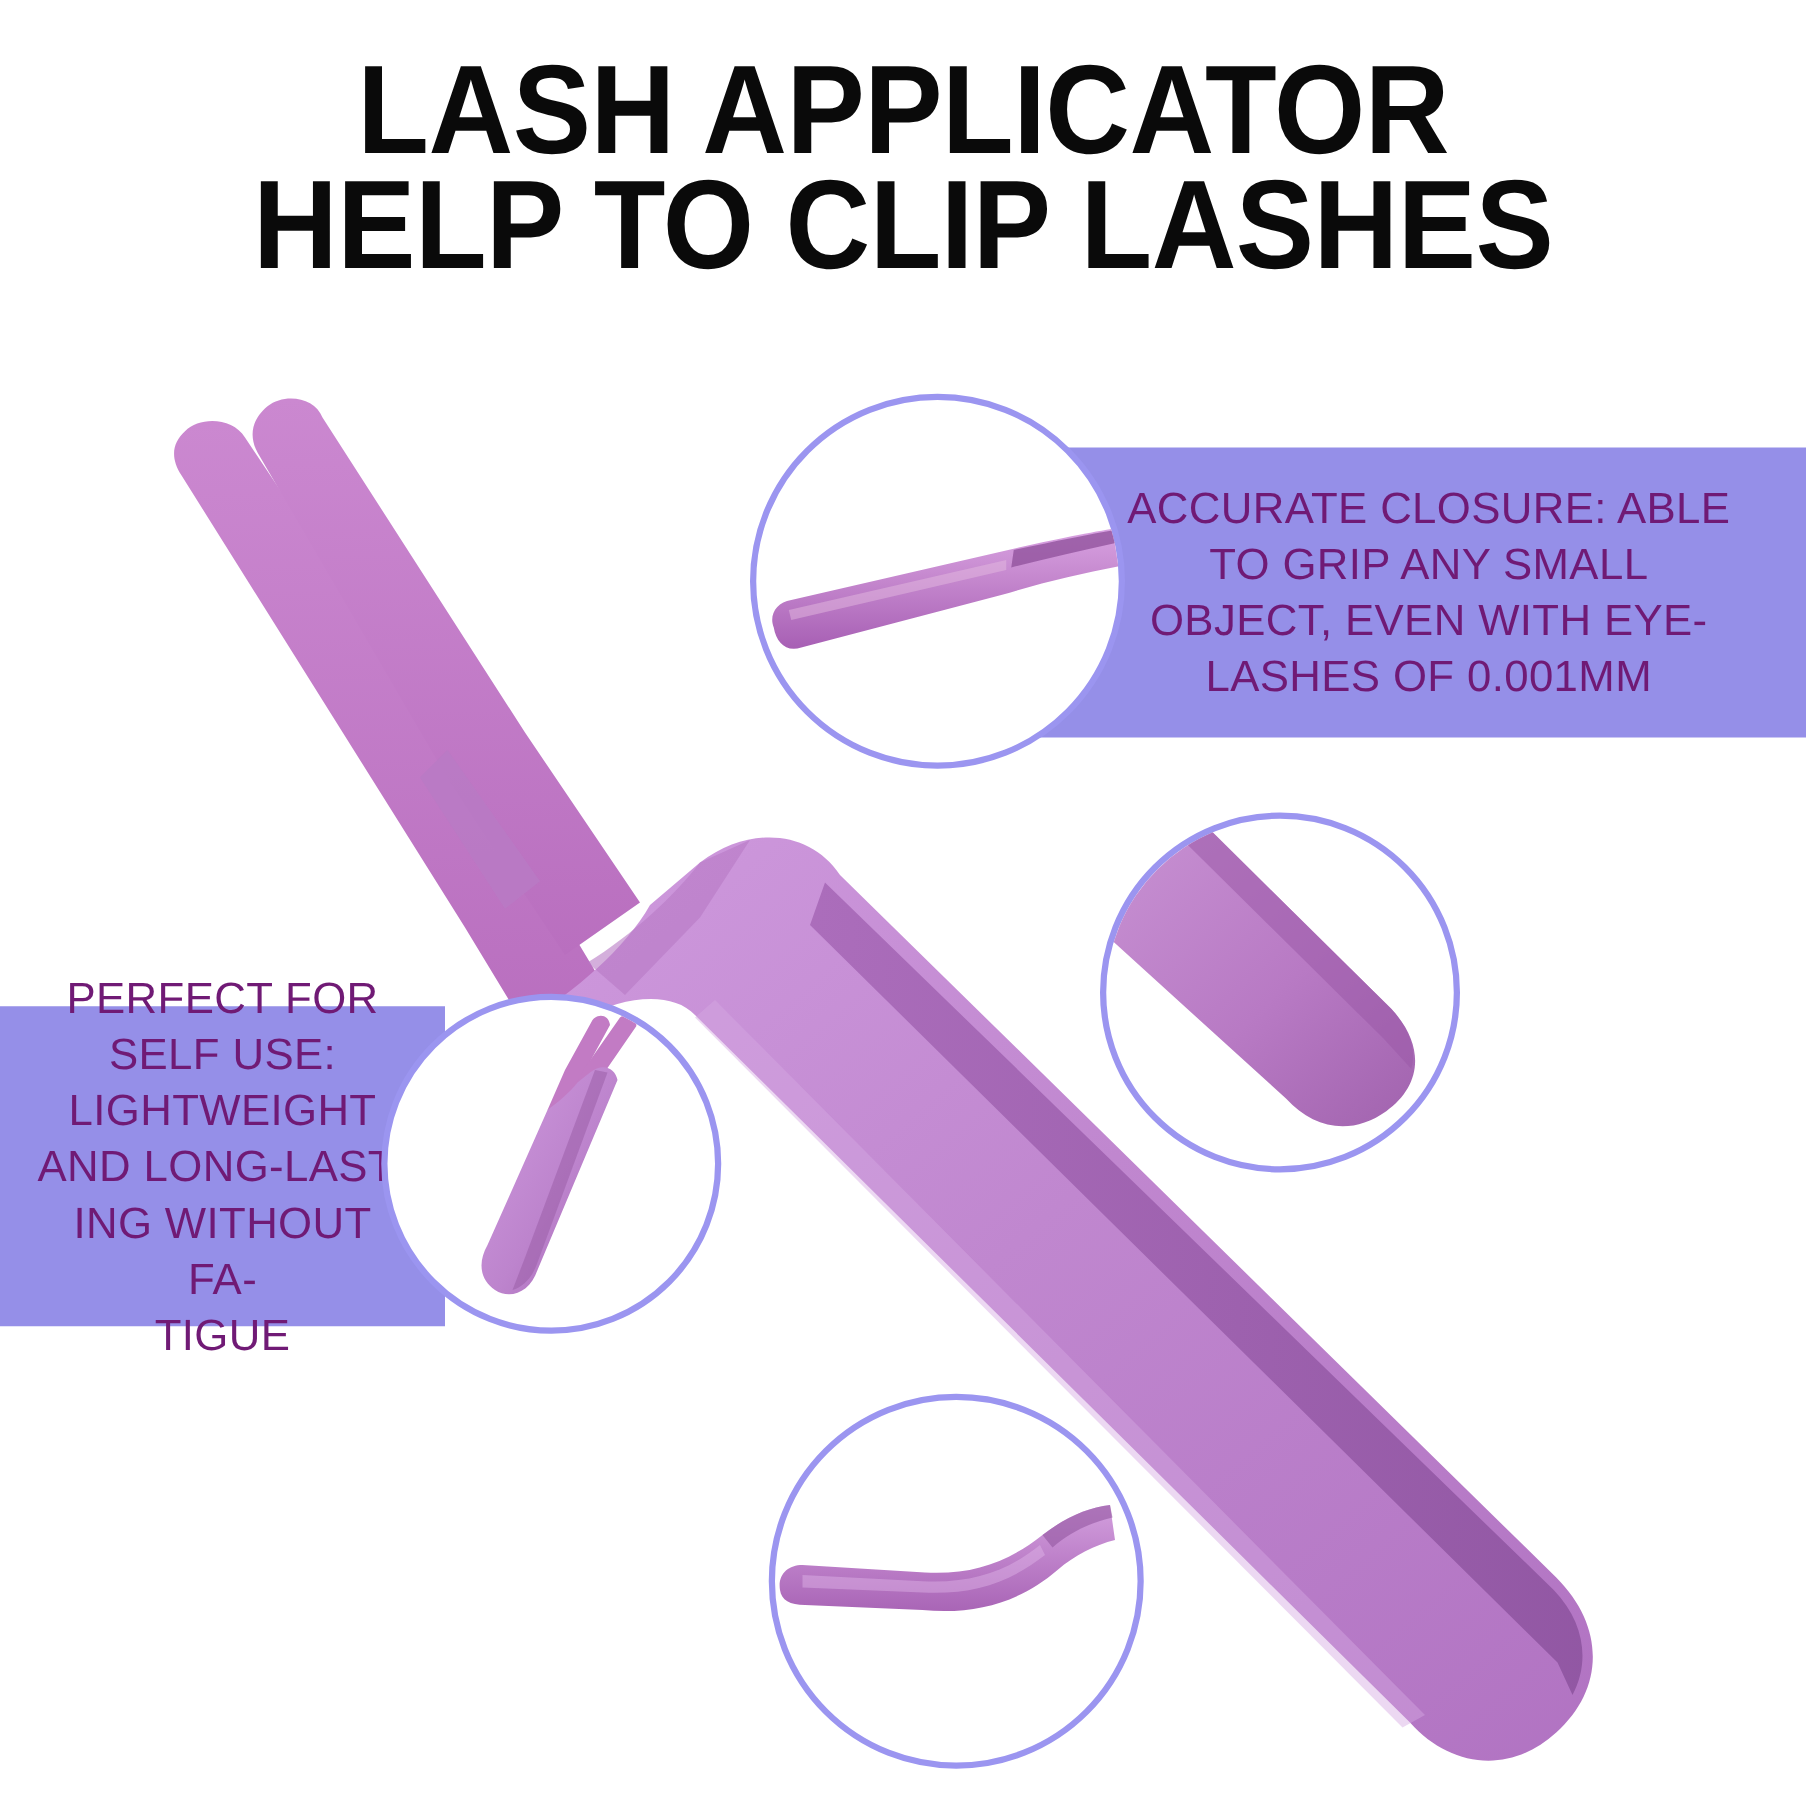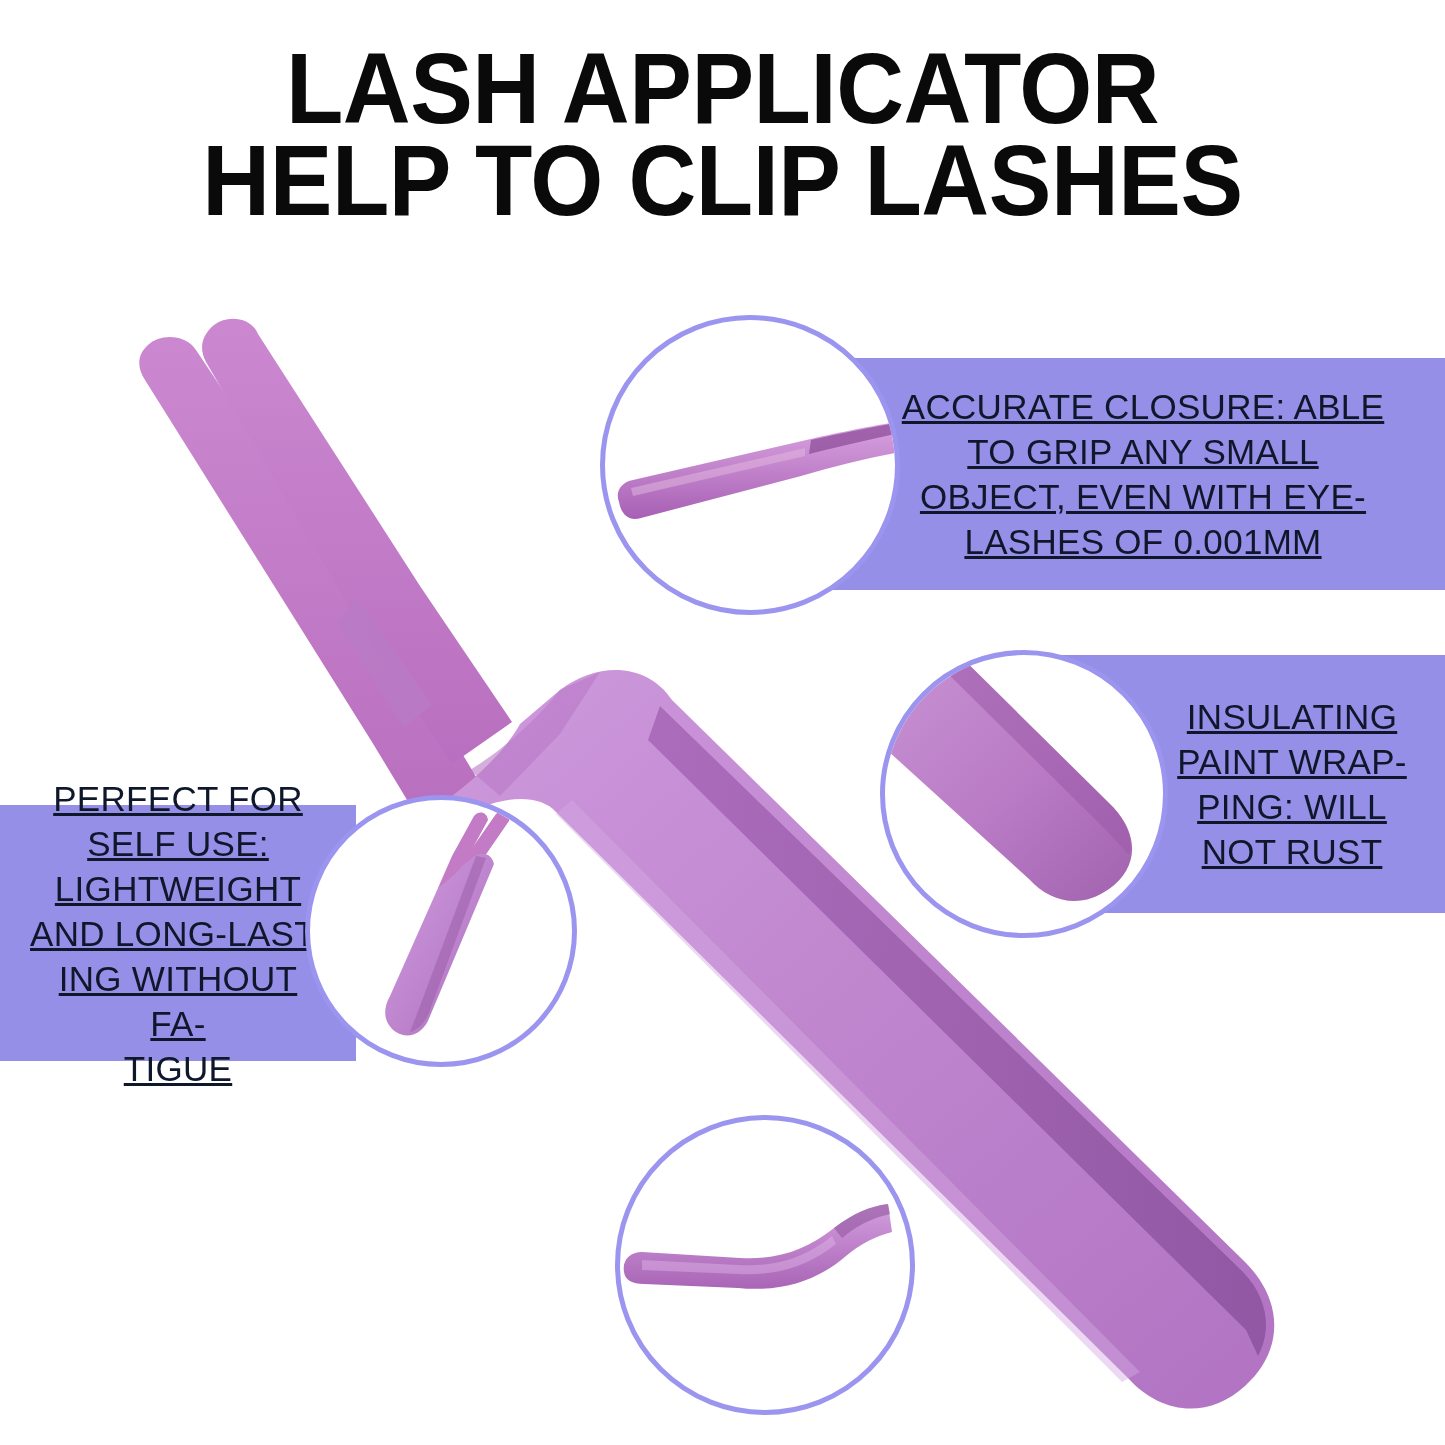--- a/index.html
+++ b/index.html
@@ -50,28 +50,27 @@
   
   .banner {
     position: absolute;
     background: #958fe8;
     z-index: 20;
     display: flex;
     align-items: center;
     box-sizing: border-box;
   }
   .banner-text {
-    color: #0f172a;
+    color: #701a75;
     font-family: "Liberation Sans", sans-serif;
     font-weight: 400;
     font-size: 35px;
     line-height: 45px;
     letter-spacing: 0.3px;
     white-space: pre-line;
-    text-decoration: underline;
   }
 
   
   #banner-accurate-closure {
     top: 358px; left: 830px; width: 615px; height: 232px;
     justify-content: flex-end;
   }
   #banner-accurate-closure .banner-text {
     text-align: center; width: 500px; padding-right: 52px;
   }
@@ -192,26 +191,20 @@
     </svg>
   </div>
 
   <div class="banner" id="banner-accurate-closure">
     <div class="banner-text">ACCURATE CLOSURE: ABLE
 TO GRIP ANY SMALL
 OBJECT, EVEN WITH EYE-
 LASHES OF 0.001MM</div>
   </div>
 
-  <div class="banner" id="banner-insulating-paint">
-    <div class="banner-text">INSULATING
-PAINT WRAP-
-PING: WILL
-NOT RUST</div>
-  </div>
 
   <div class="banner" id="banner-self-use">
     <div class="banner-text">PERFECT FOR
 SELF USE:
 LIGHTWEIGHT
 AND LONG-LAST-
 ING WITHOUT FA-
 TIGUE</div>
   </div>
 

